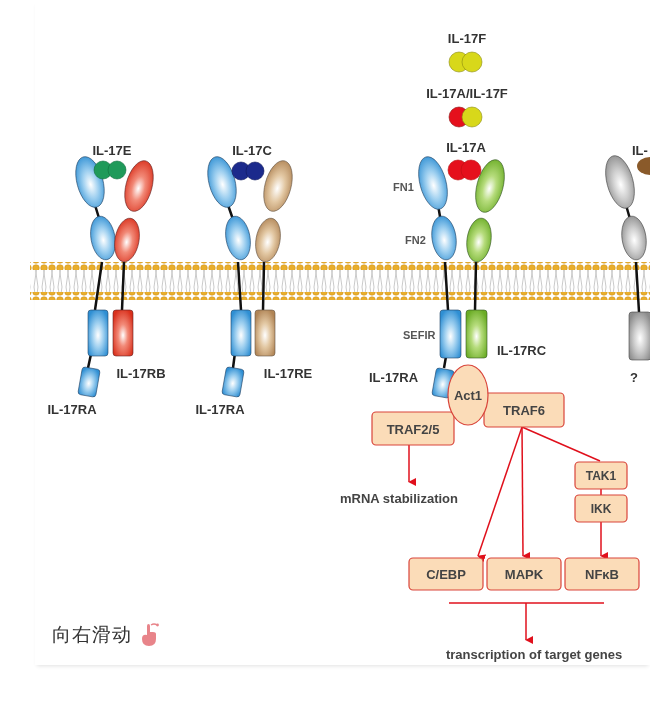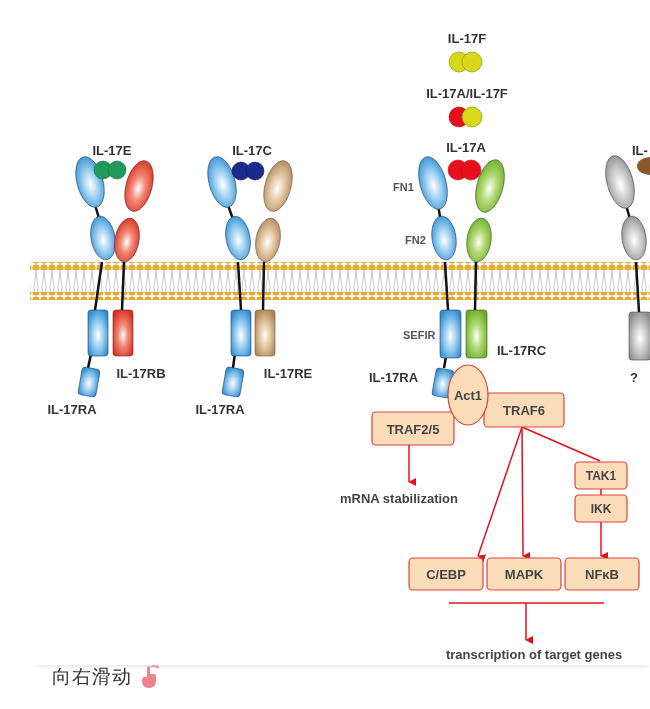--- a/index.html
+++ b/index.html
@@ -2,21 +2,21 @@
 <html><head>
 <meta charset="utf-8">
 <style>
   html, body { margin:0; padding:0; background:#ffffff; }
   body { width:650px; height:709px; position:relative; overflow:hidden; font-family:"Liberation Sans", "DejaVu Sans", sans-serif; }
   #card { position:absolute; left:35px; top:0; width:615px; height:665px; background:#ffffff; box-shadow:0 3px 4px -2px rgba(0,0,0,0.12); }
   #diagram { position:absolute; left:0; top:0; width:650px; height:665px; }
   .lbl { font-family:"Liberation Sans", "DejaVu Sans", sans-serif; font-weight:bold; fill:#333333; }
   .lbl-sm { font-family:"Liberation Sans", "DejaVu Sans", sans-serif; font-weight:bold; fill:#555555; }
   .box-text { font-family:"Liberation Sans", "DejaVu Sans", sans-serif; font-weight:bold; fill:#444444; }
-  #swipe { position:absolute; left:52px; top:622px; display:flex; align-items:center; gap:6px;margin-top:42px; }
+  #swipe { position:absolute; left:52px; top:622px; display:flex; align-items:center; gap:6px; }
   #swipe-text { font-family:"DejaVu Sans", sans-serif; font-size:19px; color:#333333; letter-spacing:1px; }
   #swipe-icon { width:22px; height:26px; }
 </style>
 </head>
 <body>
 
 <div id="card"></div>
 
 <svg id="diagram" viewBox="0 0 650 665" xmlns="http://www.w3.org/2000/svg">
   <defs>

